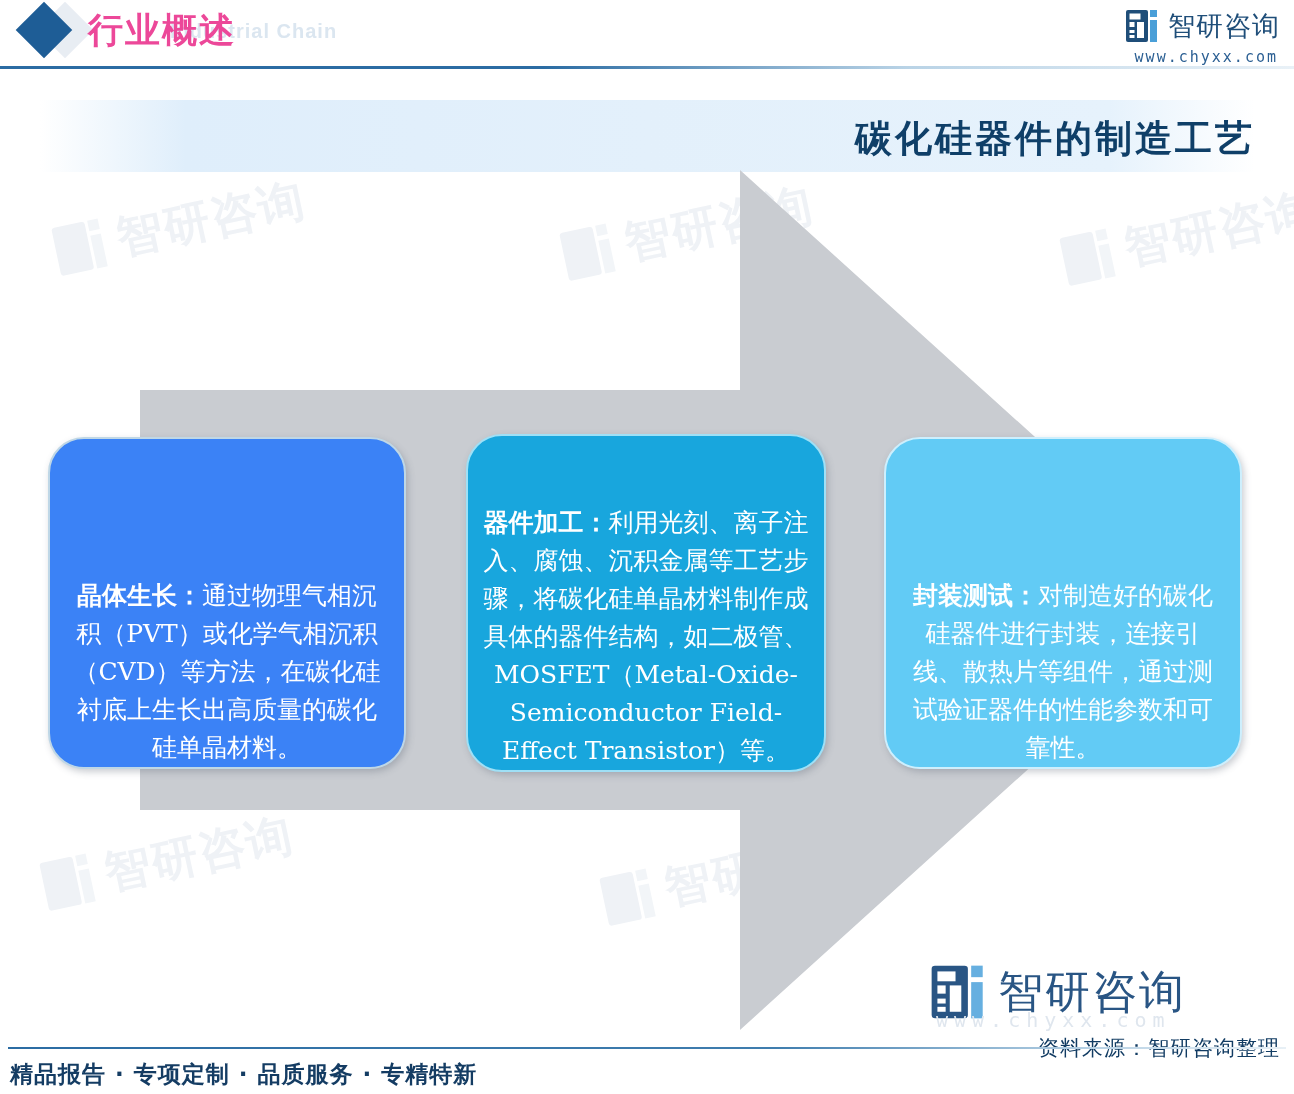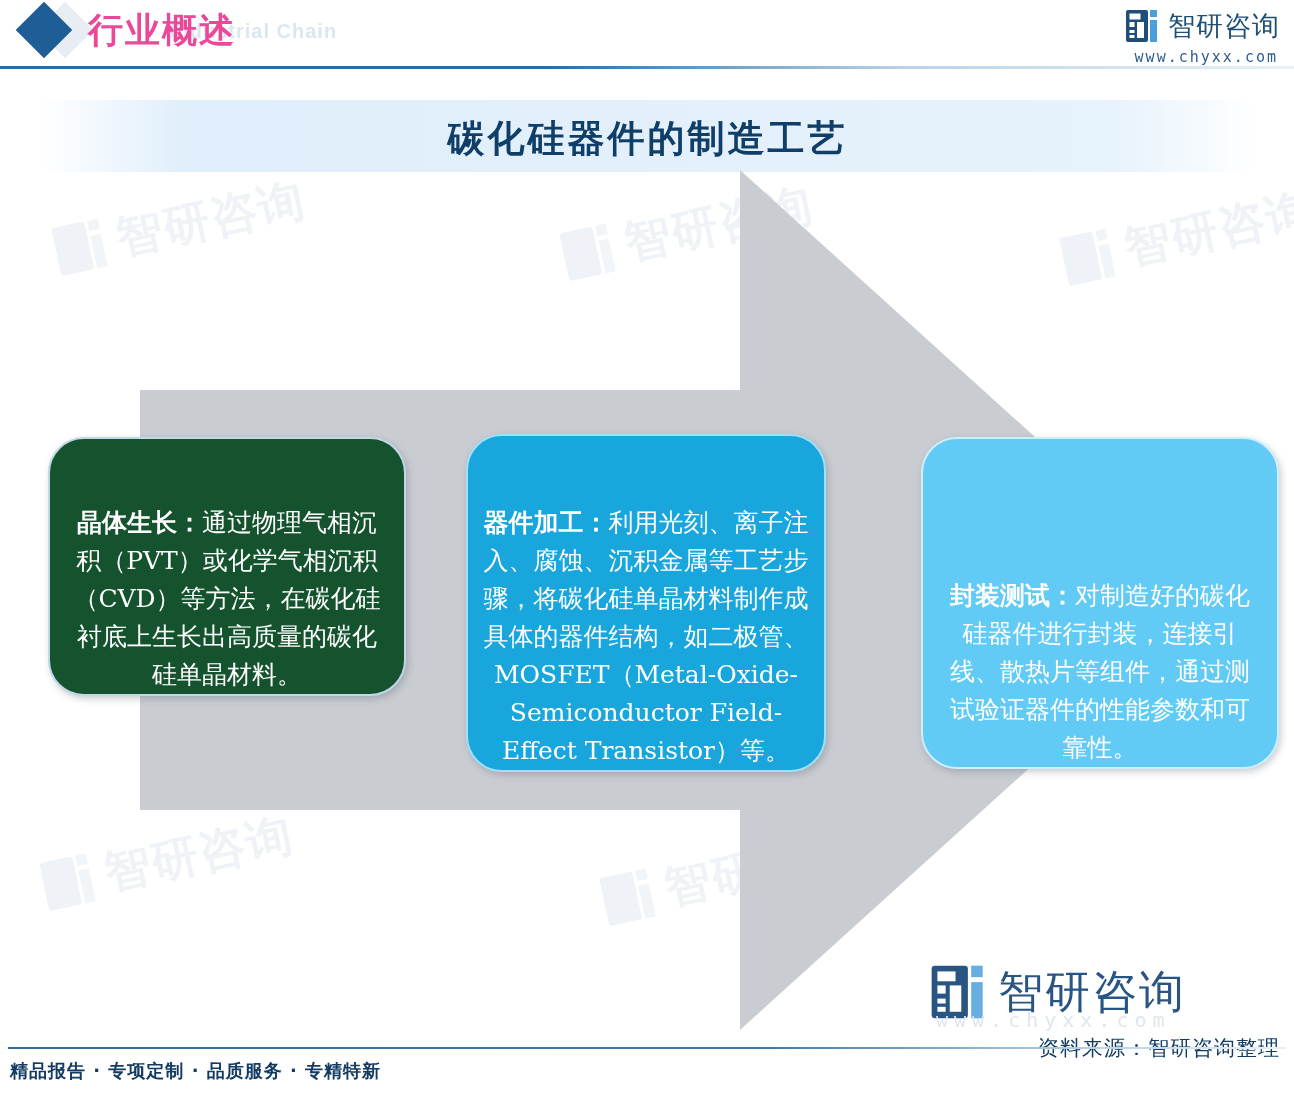--- a/index.html
+++ b/index.html
@@ -56,21 +56,21 @@
   
   .logomark{position:relative;display:inline-block;}
   .logomark svg{display:block;}
 
   
   .title-banner{
     position:absolute;left:40px;top:100px;width:1215px;height:72px;
     background:linear-gradient(to right,#ffffff 0%,#dfeefb 12%,#e3f0fb 50%,#e6f2fc 88%,#ffffff 100%);
   }
   .title-banner .t{
-    position:absolute;left:0;right:0;top:14px;text-align:center;
+    position:absolute;left:0;right:0;top:14px;text-align:right;
     font-family:"DejaVu Serif","Liberation Serif",serif;
     font-size:37px;font-weight:bold;color:#0f3f68;letter-spacing:3px;
   }
 
   
   .wm{
     position:absolute;
     color:#f0f3f7;
     font-family:"DejaVu Sans","Liberation Sans",sans-serif;
     font-weight:bold;
@@ -95,38 +95,37 @@
     box-shadow:2px 3px 7px rgba(80,90,105,.30);
   }
   .card .body{
     font-family:"DejaVu Serif","Liberation Serif",serif;
     line-height:1.52;
     padding:0 18px;
   }
   .card .lead{font-weight:bold;}
 
   #card-1{
-    left:48px;top:437px;width:358px;height:259px;
-    background:#14532d;
+    left:48px;top:437px;width:358px;height:332px;
+    background:#3b82f6;
     border:2px solid #bfd7e6;
   }
   #card-1 .body{font-size:25px;}
 
   #card-2{
     left:466px;top:434px;width:360px;height:338px;
     background:#18a6dd;
     border:2px solid #9fe0f6;
   }
   #card-2 .body{font-size:25px;padding:0 14px;}
 
   #card-3{
     left:884px;top:437px;width:358px;height:332px;
     background:#62cbf5;
     border:2px solid #cdeffd;
-    margin-left:37px;
   }
   #card-3 .body{font-size:25px;}
 
   .mono{font-family:"DejaVu Serif","Liberation Serif",serif;letter-spacing:0px;}
 
   
   .brand-bottom{
     position:absolute;left:930px;top:962px;
     display:flex;align-items:center;gap:12px;
     opacity:.92;
@@ -147,21 +146,21 @@
     font-family:"DejaVu Sans","Liberation Sans",sans-serif;
     font-size:21px;color:#123c63;letter-spacing:1px;
   }
   .footer-rule{
     position:absolute;left:8px;top:1047px;width:1278px;height:2px;
     background:linear-gradient(to right,#2b6ca3 0%,#3f7dae 60%,#b8d2e5 85%,#e8f0f6 100%);
   }
   .footer-text{
     position:absolute;left:10px;top:1059px;
     font-family:"DejaVu Sans","Liberation Sans",sans-serif;
-    font-size:18px;font-weight:bold;color:#143c63;letter-spacing:1px;
+    font-size:23px;font-weight:bold;color:#143c63;letter-spacing:1px;
   }
 </style>
 </head>
 <body>
 
 <div class="header">
   <div class="diamond-back"></div>
   <div class="diamond-front"></div>
   <div class="header-sub">Industrial Chain</div>
   <div class="header-title">行业概述</div>

